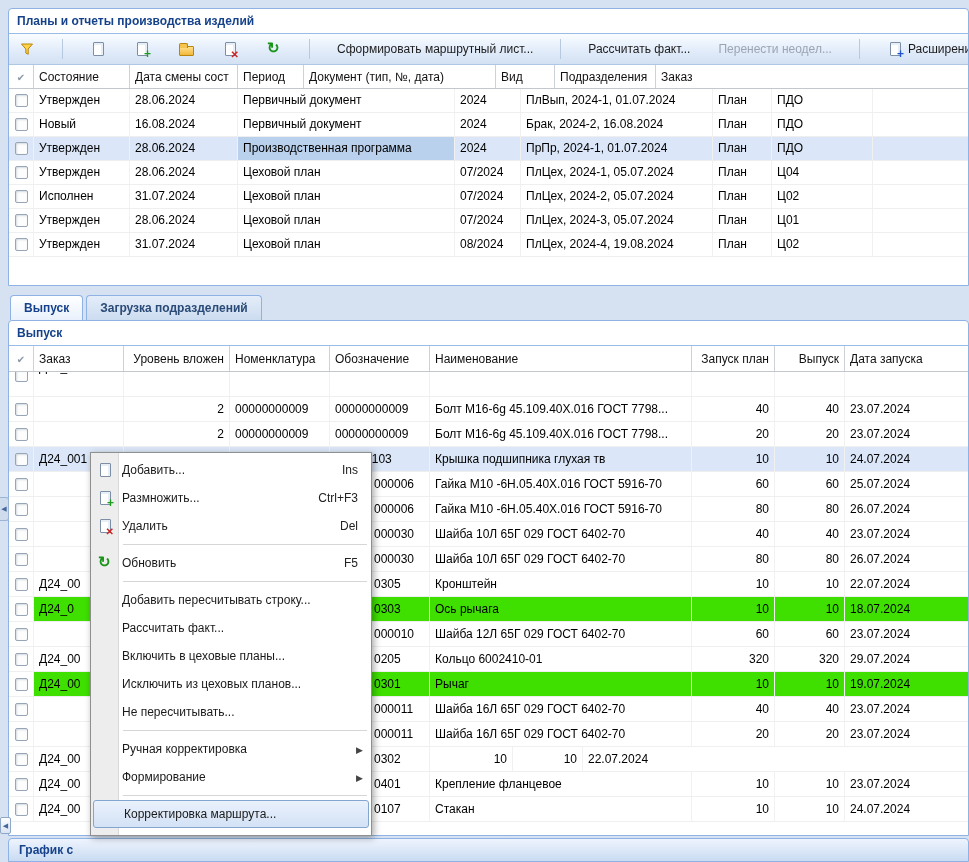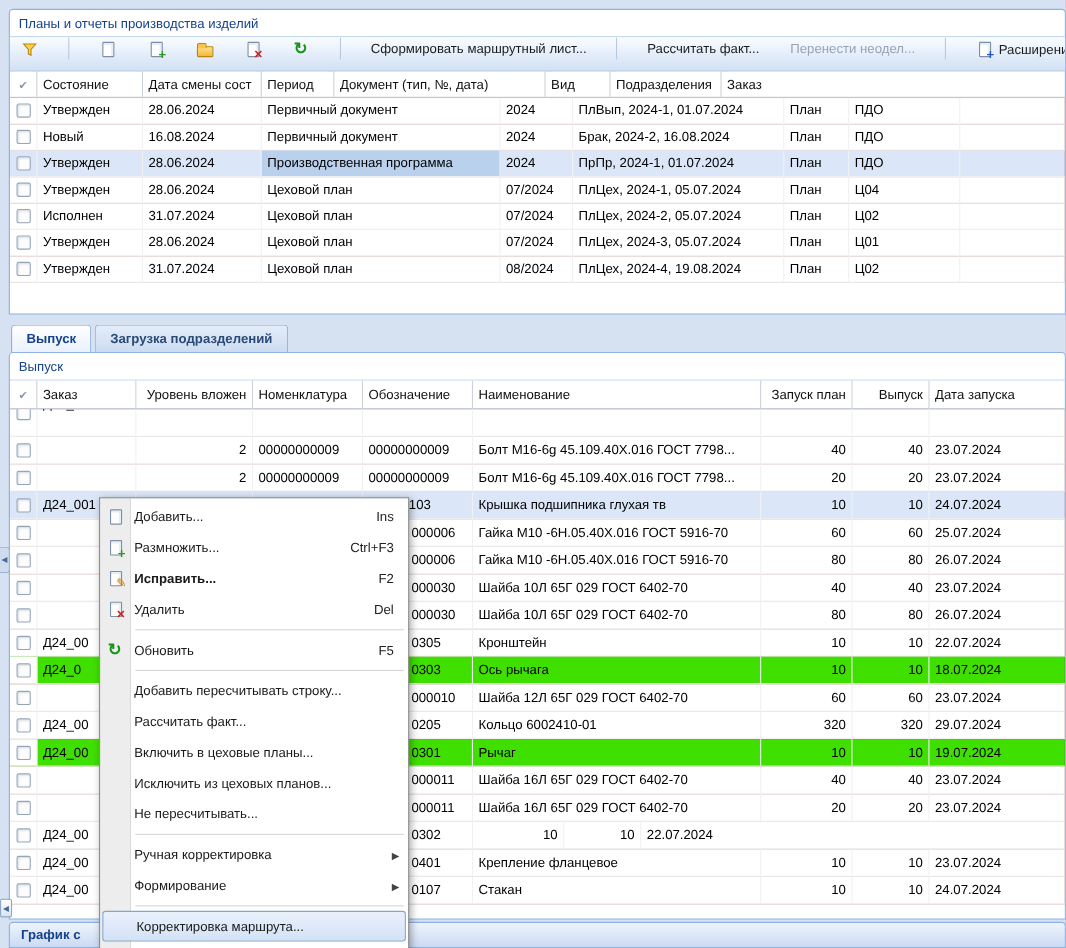--- a/index.html
+++ b/index.html
@@ -1,26 +1,26 @@
 <!DOCTYPE html>
 <html><head>
 <meta charset="utf-8">
 <style>
   *{box-sizing:border-box;margin:0;padding:0}
   html,body{width:969px;height:862px;overflow:hidden}
   body{font-family:"Liberation Sans",sans-serif;font-size:12px;color:#000;background:#d6e1f1}
   .app{position:relative;width:969px;height:862px}
 
   .panel{position:absolute;border:1px solid #8db2e3;background:#fff;border-radius:4px 4px 0 0}
-  .ptitle{height:25px;display:flex;align-items:center;padding:0 8px;font-weight:normal;color:#15428b;
+  .ptitle{height:25px;display:flex;align-items:center;padding:0 8px;font-weight:bold;color:#15428b;
     background:linear-gradient(#ffffff,#dcePff 0%,#e6f0fb 40%,#c9dbf2);border-bottom:1px solid #99bbe8;border-radius:3px 3px 0 0}
   .tpanel{left:8px;top:8px;right:0;height:278px}
 
   
-  .toolbar{height:31px;display:flex;align-items:flex-start;gap:18px;padding:0 5px;
+  .toolbar{height:31px;display:flex;align-items:center;gap:18px;padding:0 5px;
     background:linear-gradient(#fafdff,#e2ecfa 55%,#d3e1f3);border-bottom:1px solid #aec7e4;white-space:nowrap;overflow:hidden}
   .tbtn{display:flex;align-items:center;gap:5px;padding:3px 5px;border-radius:2px;color:#1c1c1c;cursor:default}
   .tbtn.disabled{color:#9aa4b2}
   .tsep{width:1px;height:20px;background:#b7c9de;margin:0 4px;flex:none}
   .caret::before{content:"▼";font-size:7px;color:#3c5a86}
 
   
   .ic{width:16px;height:16px;position:relative;display:inline-block;flex:none;vertical-align:middle}
   .ic.doc::before{content:"";position:absolute;left:3px;top:1px;width:9px;height:12px;background:#fff;border:1px solid #7c8fa6;border-radius:1px;
     box-shadow:inset -2px 2px 0 #e8eef5}
@@ -583,25 +583,20 @@
       <div class="mitem">
         <span class="ic doc"></span>
         <span class="mlabel">Добавить...</span>
         <span class="msc">Ins</span>
       </div>
       <div class="mitem">
         <span class="ic doc plus"></span>
         <span class="mlabel">Размножить...</span>
         <span class="msc">Ctrl+F3</span>
       </div>
-      <div class="mitem bold">
-        <span class="ic doc pencil"></span>
-        <span class="mlabel">Исправить...</span>
-        <span class="msc">F2</span>
-      </div>
       <div class="mitem">
         <span class="ic doc del"></span>
         <span class="mlabel">Удалить</span>
         <span class="msc">Del</span>
       </div>
       <div class="msep"></div>
       <div class="mitem">
         <span class="ic refresh"></span>
         <span class="mlabel">Обновить</span>
         <span class="msc">F5</span>

